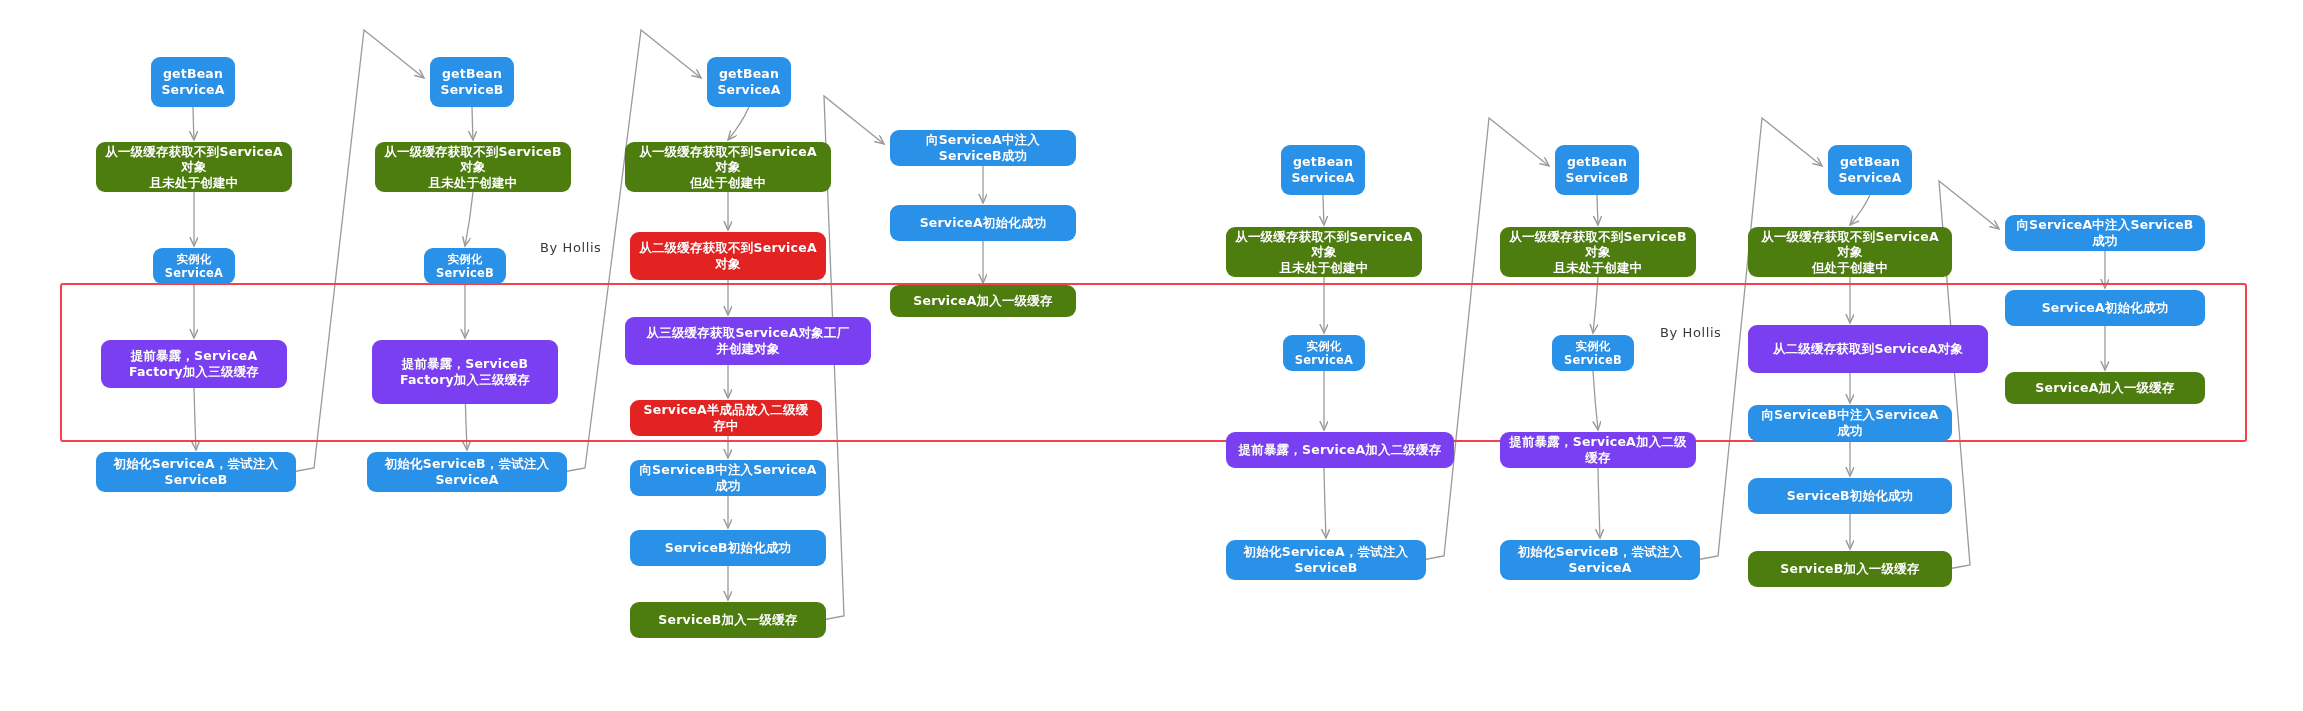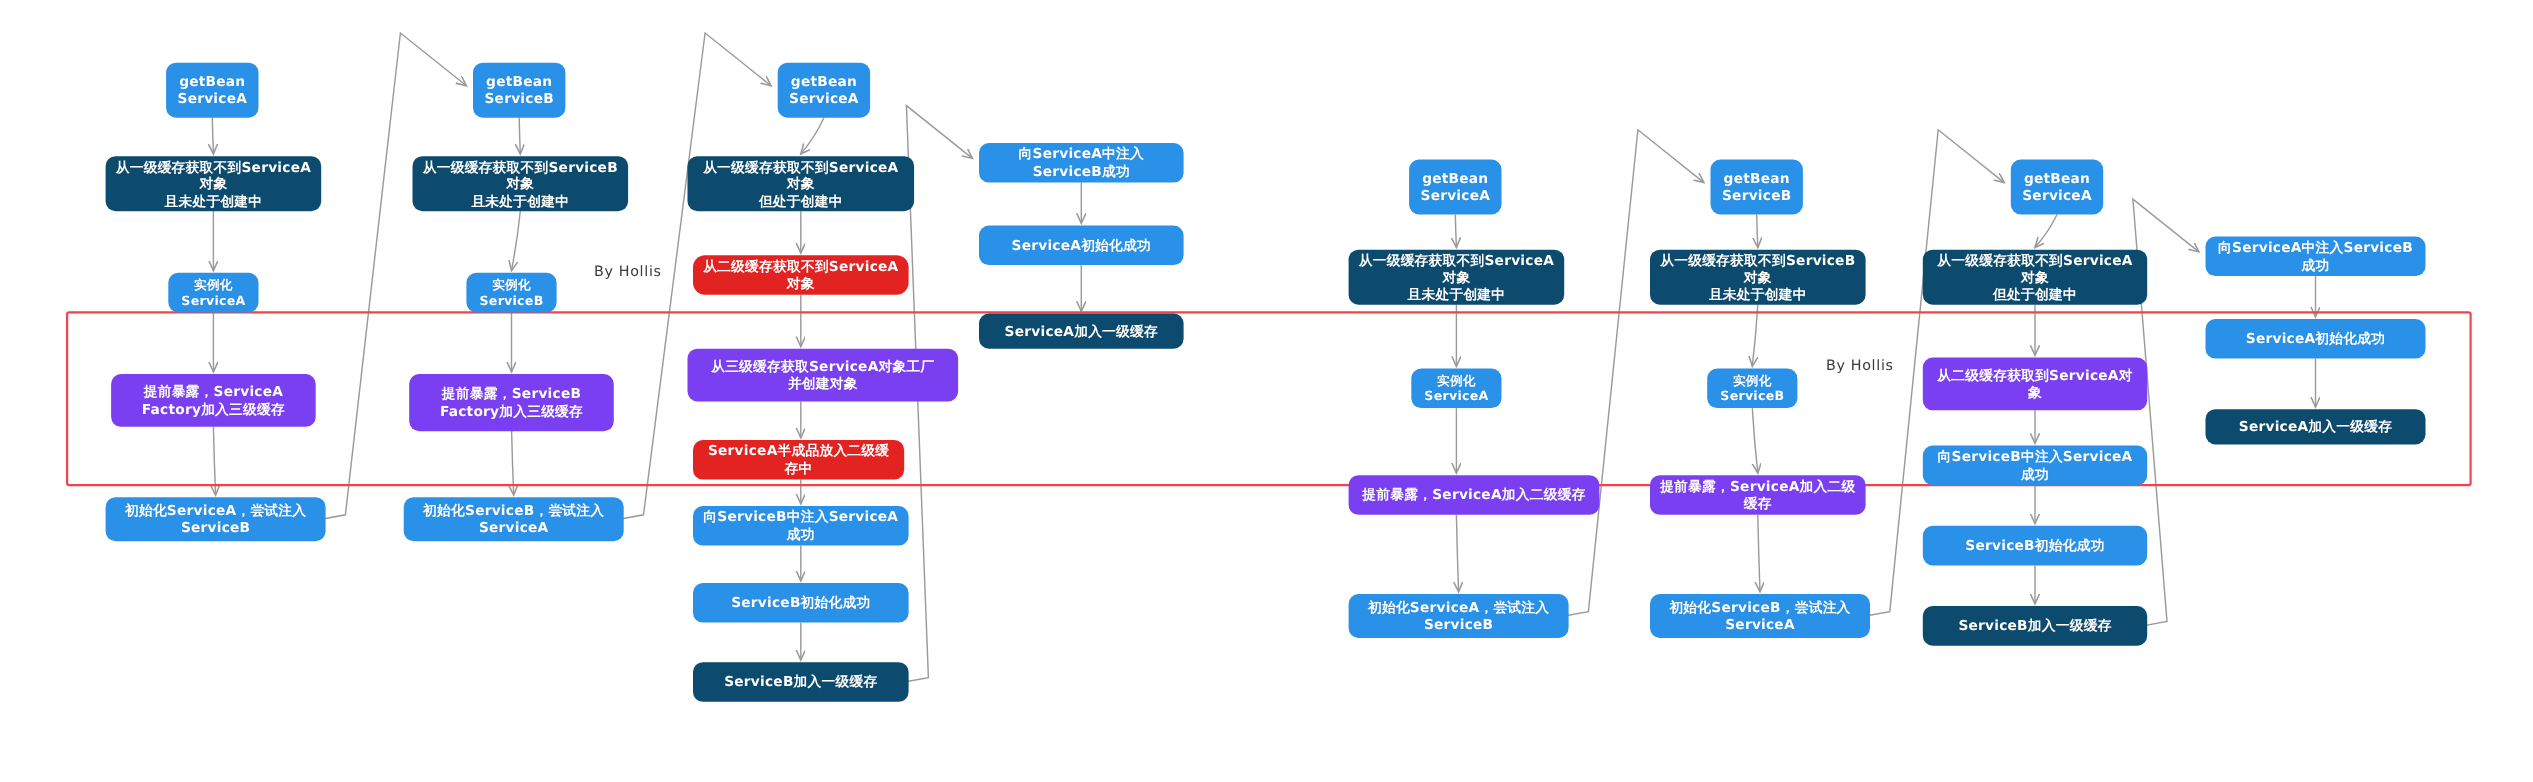--- a/index.html
+++ b/index.html
@@ -28,21 +28,21 @@
     font-weight:700;
     line-height:1.25;
     letter-spacing:.2px;
     padding:4px 8px;
     font-family:"DejaVu Sans","Liberation Sans",sans-serif;
     text-shadow:0 0 1px rgba(0,0,0,.12);
     z-index:3;
   }
   .node span{display:block;width:100%;}
   .blue  {background:#2a91e8;}
-  .orange{background:#0c4a6e;}
+  .orange{background:#4d7c0f;}
   .purple{background:#7b3ff2;}
   .red   {background:#e32222;}
   .fs11{font-size:11.5px;}
   .fs12{font-size:12.5px;}
   .hl-rect{
     position:absolute;
     border:2px solid #f4424b;
     background:rgba(255,255,255,0);
     border-radius:3px;
     z-index:1;
@@ -127,33 +127,33 @@
       </div>
       <div class="node blue fs12" style="left: 430px; top: 57px; width: 84px; height: 50px;">
         <span>getBean<br>ServiceB</span>
       </div>
       <div class="node orange fs12" style="left: 375px; top: 142px; width: 196px; height: 50px;">
         <span>从一级缓存获取不到ServiceB对象<br>且未处于创建中</span>
       </div>
       <div class="node blue fs11" style="left: 424px; top: 248px; width: 82px; height: 36px;">
         <span>实例化ServiceB</span>
       </div>
-      <div class="node purple fs12" style="left: 372px; top: 340px; width: 186px; height: 52px;">
+      <div class="node purple fs12" style="left: 372px; top: 340px; width: 186px; height: 64px;">
         <span>提前暴露，ServiceB<br>Factory加入三级缓存</span>
       </div>
       <div class="node blue fs12" style="left: 367px; top: 452px; width: 200px; height: 40px;">
         <span>初始化ServiceB，尝试注入ServiceA</span>
       </div>
       <div class="node blue fs12" style="left: 707px; top: 57px; width: 84px; height: 50px;">
         <span>getBean<br>ServiceA</span>
       </div>
       <div class="node orange fs12" style="left: 625px; top: 142px; width: 206px; height: 50px;">
         <span>从一级缓存获取不到ServiceA对象<br>但处于创建中</span>
       </div>
-      <div class="node red fs12" style="left: 630px; top: 232px; width: 196px; height: 36px; border-radius: 11px;">
+      <div class="node red fs12" style="left: 630px; top: 232px; width: 196px; height: 48px;">
         <span>从二级缓存获取不到ServiceA对象</span>
       </div>
       <div class="node purple fs12" style="left: 625px; top: 317px; width: 246px; height: 48px;">
         <span>从三级缓存获取ServiceA对象工厂<br>并创建对象</span>
       </div>
       <div class="node red fs12" style="left: 630px; top: 400px; width: 192px; height: 36px;">
         <span>ServiceA半成品放入二级缓存中</span>
       </div>
       <div class="node blue fs12" style="left: 630px; top: 460px; width: 196px; height: 36px;">
         <span>向ServiceB中注入ServiceA成功</span>
@@ -202,21 +202,21 @@
       </div>
       <div class="node blue fs12" style="left: 1500px; top: 540px; width: 200px; height: 40px;">
         <span>初始化ServiceB，尝试注入ServiceA</span>
       </div>
       <div class="node blue fs12" style="left: 1828px; top: 145px; width: 84px; height: 50px;">
         <span>getBean<br>ServiceA</span>
       </div>
       <div class="node orange fs12" style="left: 1748px; top: 227px; width: 204px; height: 50px;">
         <span>从一级缓存获取不到ServiceA对象<br>但处于创建中</span>
       </div>
-      <div class="node purple fs12" style="left: 1748px; top: 325px; width: 204px; height: 48px;">
+      <div class="node purple fs12" style="left: 1748px; top: 325px; width: 240px; height: 48px;">
         <span>从二级缓存获取到ServiceA对象</span>
       </div>
       <div class="node blue fs12" style="left: 1748px; top: 405px; width: 204px; height: 36px;">
         <span>向ServiceB中注入ServiceA成功</span>
       </div>
       <div class="node blue fs12" style="left: 1748px; top: 478px; width: 204px; height: 36px;">
         <span>ServiceB初始化成功</span>
       </div>
       <div class="node orange fs12" style="left: 1748px; top: 551px; width: 204px; height: 36px;">
         <span>ServiceB加入一级缓存</span>

